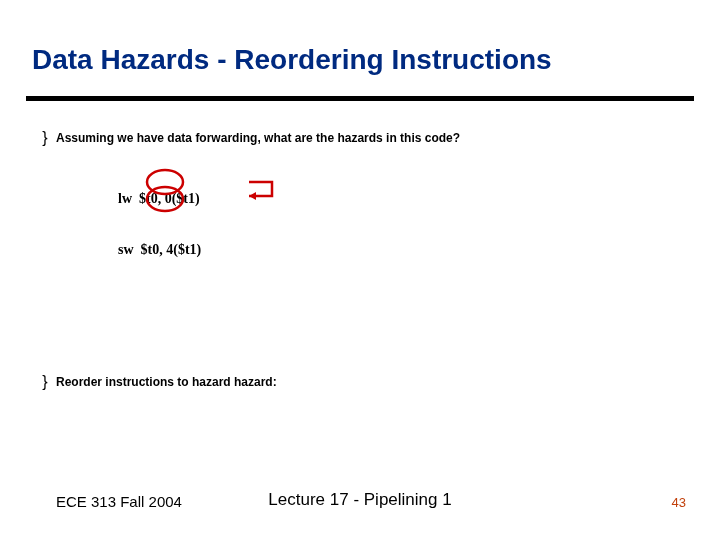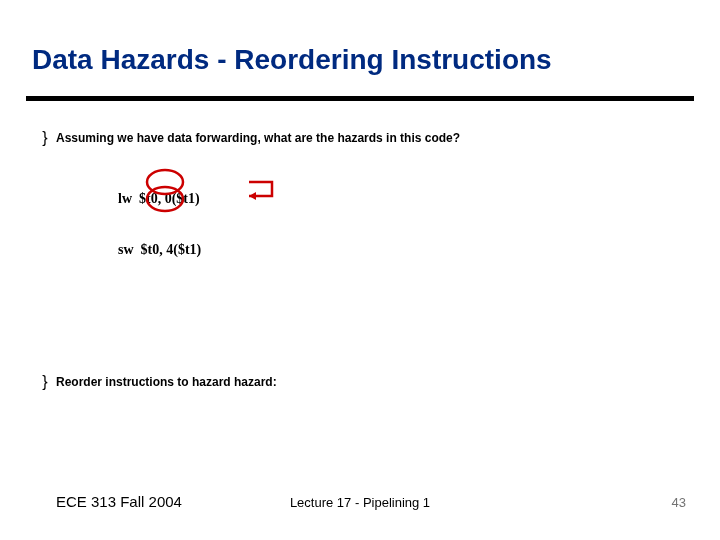--- a/index.html
+++ b/index.html
@@ -85,29 +85,29 @@
     bottom: 30px;
     font-size: 15px;
     color: #000000;
   }
   .footer-center {
     position: absolute;
     left: 0;
     right: 0;
     bottom: 30px;
     text-align: center;
-    font-size: 13px;
+    font-size: 17px;
     color: #000000;
   }
   .footer-right {
     position: absolute;
     right: 34px;
     bottom: 30px;
     font-size: 13px;
-    color: #737373;
+    color: #c2410c;
   }
 </style>
 </head>
 <body>
 
 <div class="slide">
 
   <div class="title">Data Hazards - Reordering Instructions</div>
   <div class="divider"></div>
 

